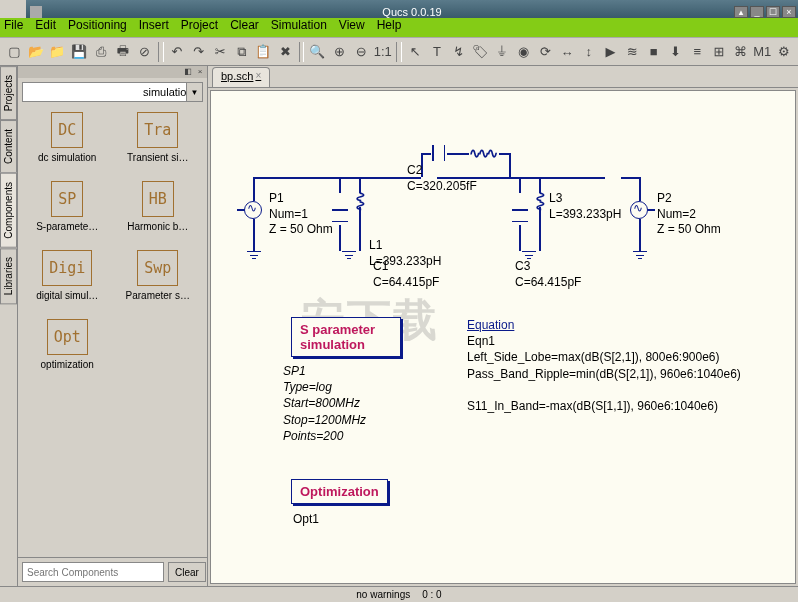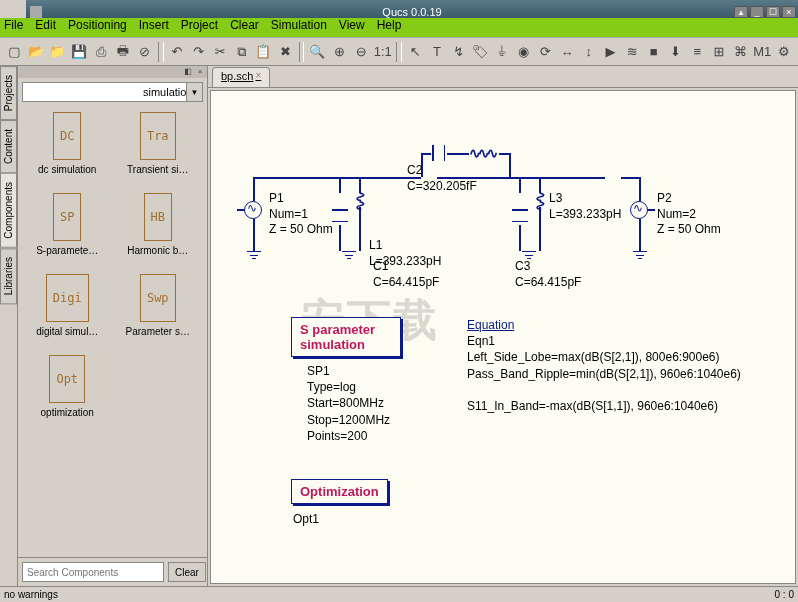--- a/index.html
+++ b/index.html
@@ -17,21 +17,21 @@
 .sidetabs { width: 18px; background: #d4d0c8; display: flex; flex-direction: column; border-right: 1px solid #888; }
 .vtab { writing-mode: vertical-rl; transform: rotate(180deg); padding: 8px 2px; font-size: 10px; border: 1px solid #888; background: #d4d0c8; text-align: center; }
 .vtab.active { background: #e8e4dc; }
 .leftpanel { width: 190px; background: #d4d0c8; border-right: 1px solid #888; display: flex; flex-direction: column; }
 .dockhdr { height: 12px; background: #c0bcb4; display:flex; justify-content:flex-end; padding:0 2px; gap:2px;}
 .dockhdr span { width:10px; height:10px; font-size:8px; display:inline-flex; align-items:center; justify-content:center; color:#444;}
 .combo { margin: 4px; height: 20px; border: 1px solid #888; background: #fff; display: flex; align-items: center; padding: 0 4px; position:relative;justify-content:flex-end; }
 .combo .arrow { position:absolute; right:0; width:16px; height:18px; background:#d4d0c8; border-left:1px solid #888; display:flex; align-items:center; justify-content:center; font-size:8px;}
 .simgrid { flex: 1; padding: 6px; display: grid; grid-template-columns: 1fr 1fr; gap: 18px 4px; align-content: start; overflow:auto; }
 .simitem { text-align: center; font-size: 10px; }
-.simbox { display: inline-block; border: 1px solid #a07030; padding: 16px 6px; font-size: 12px; color: #a07030; margin-bottom: 4px; font-family: monospace; }
+.simbox { display: inline-block; border: 1px solid #a07030; padding: 8px 6px; font-size: 15px; color: #a07030; margin-bottom: 4px; font-family: monospace; }
 .search { display:flex; padding:4px; gap:4px; border-top:1px solid #888;}
 .search input { flex:1; height:20px; border:1px solid #888; padding:0 4px; font-size:10px; color:#888;}
 .search button { height:20px; border:1px solid #888; background:#d4d0c8; padding:0 6px; font-size:10px;}
 .canvasarea { flex: 1; display: flex; flex-direction: column; background: #d4d0c8; }
 .tabrow { height: 22px; display: flex; align-items: flex-end; padding: 0 4px; background:#d4d0c8; border-bottom:1px solid #888;}
 .filetab { height: 20px; background: #e8e4dc; border: 1px solid #888; border-bottom: none; border-radius: 4px 4px 0 0; padding: 2px 8px; display: flex; align-items: flex-start; gap: 2px; font-size: 11px; text-decoration: underline; }
 .filetab .x { color: #888; font-size: 10px; }
 .canvas { flex: 1; background: #fdfcf2; background-image: radial-gradient(circle, #ccc 0.5px, transparent 0.5px); background-size: 10px 10px; position: relative; overflow: hidden; border:1px solid #888; margin:2px;}
 .wire { position: absolute; background: #0a1a8a; }
 .comp-label { position: absolute; font-size: 12px; color: #000; font-family: Arial; white-space: nowrap; line-height:1.3; }
@@ -46,21 +46,21 @@
 .cap.h::after{margin-left:10px;}
 .cap.v { width:16px; height:14px; flex-direction:column;}
 .cap.v::before,.cap.v::after{content:"";height:1.5px;width:16px;background:#0a1a8a;}
 .cap.v::after{margin-top:10px;}
 .ind { position:absolute; color:#0a1a8a; font-size:14px; letter-spacing:-3px; font-weight:bold;}
 .ind.v { writing-mode:vertical-rl; }
 .simblock { position:absolute; border:1.5px solid #0a1a8a; padding:4px 8px; background:#fdfcf2; box-shadow:2px 2px 0 #0a1a8a; }
 .simblock .title { color:#be185d; font-size:13px; font-weight:bold; }
 .simtext { position:absolute; font-size:12px; color:#000; line-height:1.35; white-space:nowrap;}
 .eqnhdr { color:#0a1a8a; text-decoration:underline; font-size:12px;}
-.statusbar { height:16px; background:#d4d0c8; border-top:1px solid #888; display:flex; justify-content:space-between; align-items:center; padding:0 4px; font-size:10px; gap:12px;}
+.statusbar { height:16px; background:#d4d0c8; border-top:1px solid #888; display:flex; justify-content:center; align-items:center; padding:0 4px; font-size:10px; gap:12px;}
 .watermark { position:absolute; left:90px; top:200px; font-size:44px; color:rgba(150,150,150,0.35); font-weight:bold; pointer-events:none; letter-spacing:2px;}
 </style>
 </head>
 <body>
 
 <div class="titlebar">
   <span class="icon"></span>
   <span>Qucs 0.0.19</span>
   <div class="winctrl">
     <span>▴</span>
@@ -227,21 +227,21 @@
         <span>C1</span><br><span>C=64.415pF</span>
       </div>
       <div class="comp-label" style="left:304px; top:168px;">
         <span>C3</span><br><span>C=64.415pF</span>
       </div>
 
       <div class="simblock" style="left:80px; top:226px; width:110px;">
         <div class="title">S parameter</div>
         <div class="title">simulation</div>
       </div>
-      <div class="simtext" style="left:96px; top:272px;">
+      <div class="simtext" style="left:72px; top:272px;font-style:italic;">
         <span>SP1</span><br>
         <span>Type=log</span><br>
         <span>Start=800MHz</span><br>
         <span>Stop=1200MHz</span><br>
         <span>Points=200</span>
       </div>
 
       <div class="simblock" style="left:80px; top:388px;">
         <div class="title">Optimization</div>
       </div>

